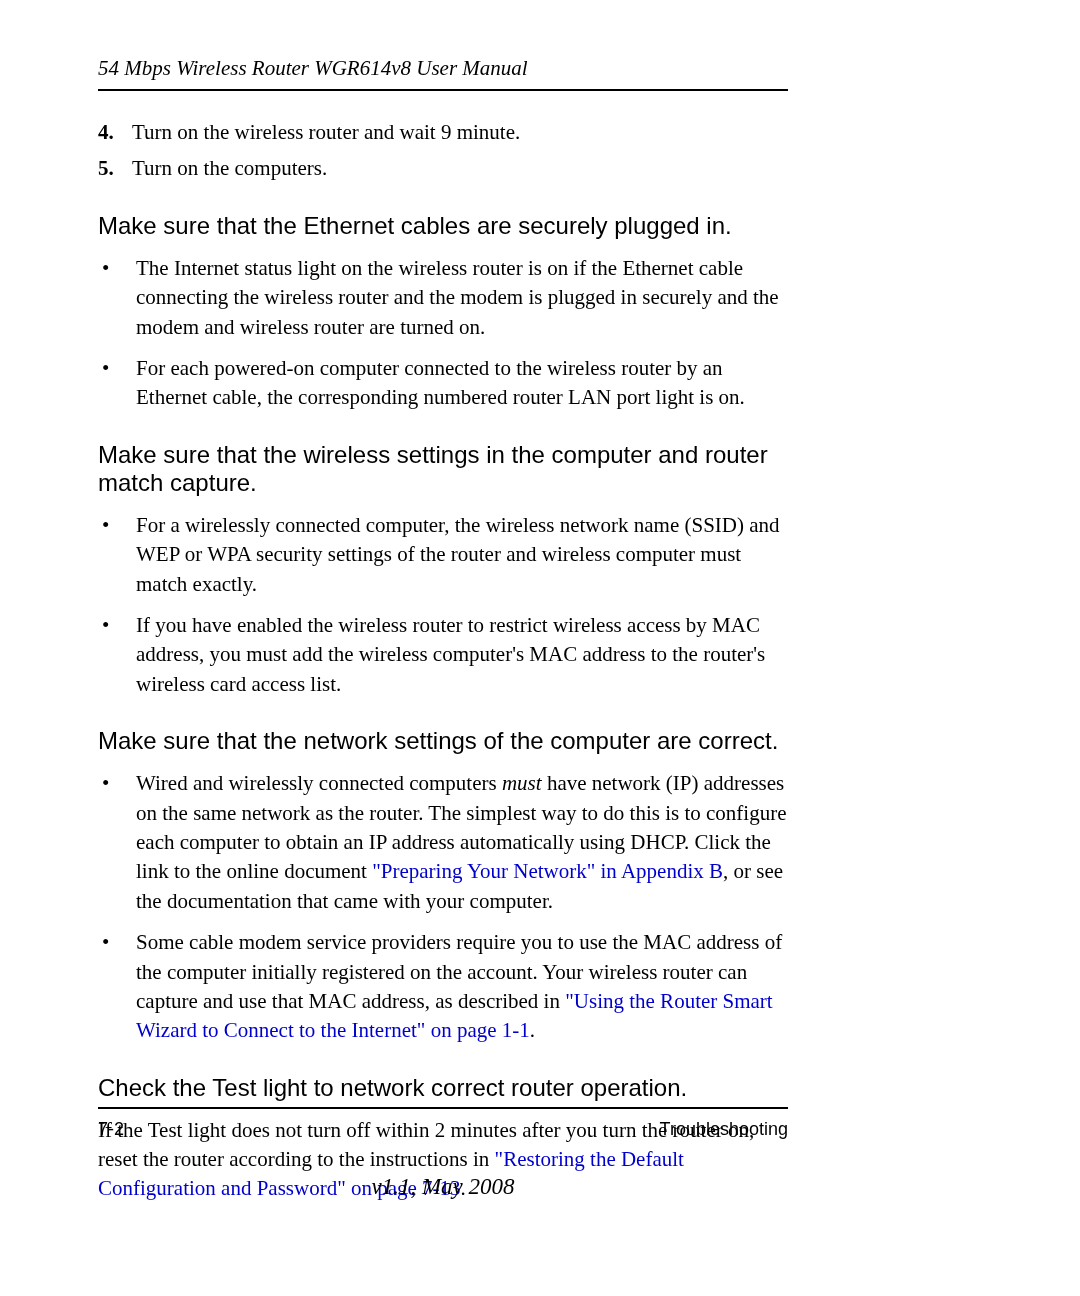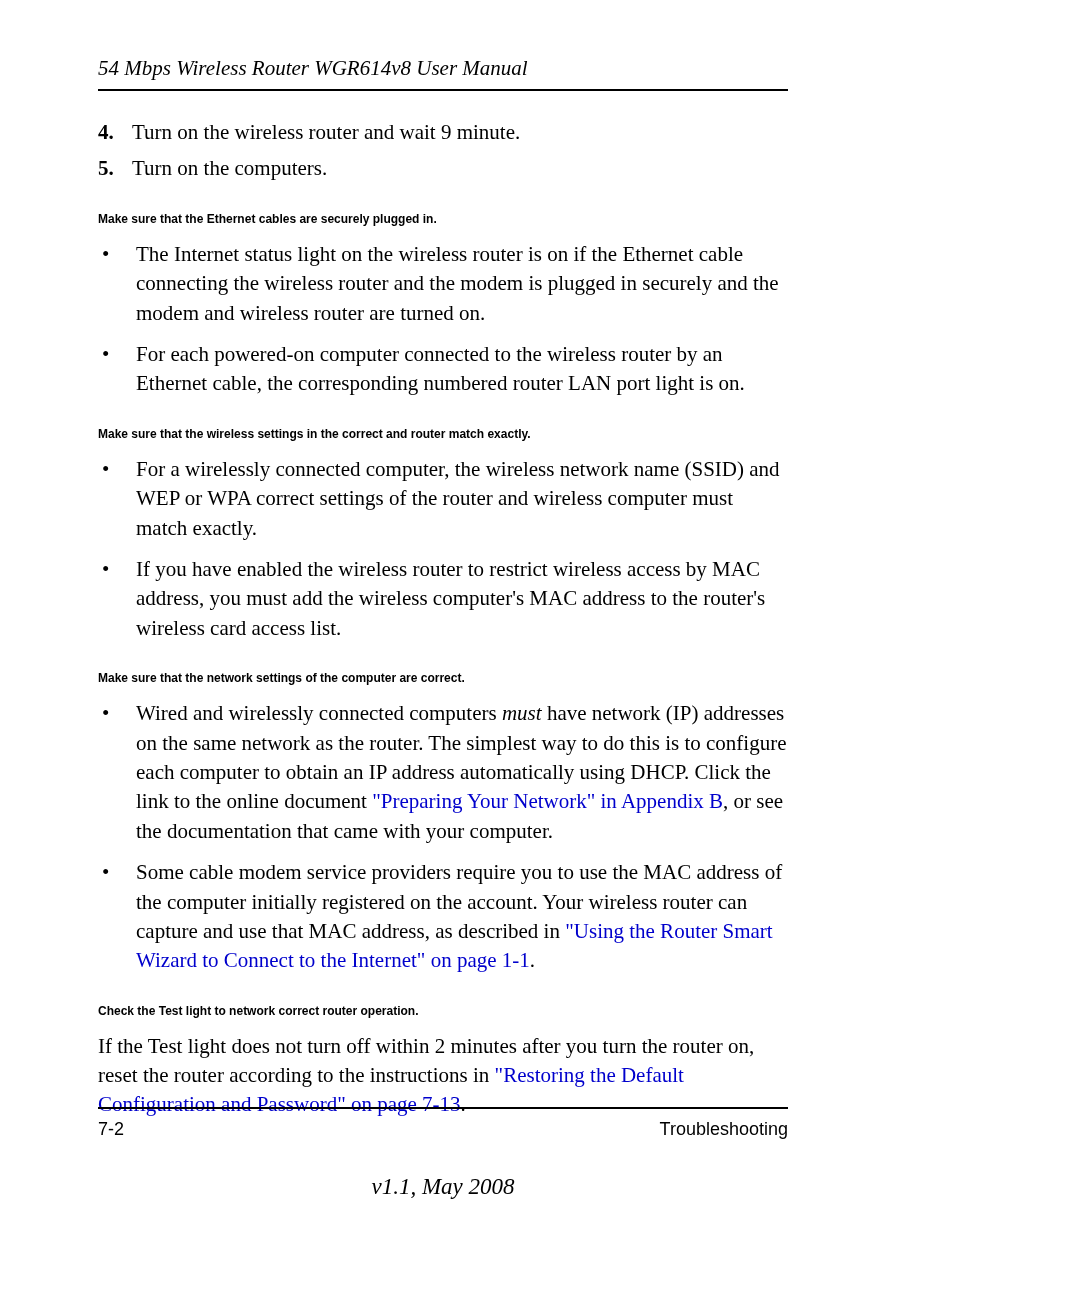--- a/index.html
+++ b/index.html
@@ -40,22 +40,22 @@
     display: flex;
     margin-bottom: 6px;
   }
   .ol-steps .num {
     font-weight: bold;
     width: 34px;
     flex: 0 0 34px;
   }
   .sub-head {
     font-family: Arial, Helvetica, sans-serif;
-    font-weight: bold;
-    font-size: 12px;
+    font-weight: normal;
+    font-size: 24px;
     margin: 14px 0 14px 0;
   }
   .bullets {
     margin: 0 0 28px 0;
     padding: 0;
     list-style: none;
     font-size: 21px;
     line-height: 1.4;
   }
   .bullets li {
@@ -131,25 +131,25 @@
     <li>
       <span class="dot">•</span>
       <span class="txt">The Internet status light on the wireless router is on if the Ethernet cable connecting the wireless router and the modem is plugged in securely and the modem and wireless router are turned on.</span>
     </li>
     <li>
       <span class="dot">•</span>
       <span class="txt">For each powered-on computer connected to the wireless router by an Ethernet cable, the corresponding numbered router LAN port light is on.</span>
     </li>
   </ul>
 
-  <div class="sub-head">Make sure that the wireless settings in the correct and router match exactly.</div>
+  <div class="sub-head">Make sure that the wireless settings in the computer and router match capture.</div>
   <ul class="bullets">
     <li>
       <span class="dot">•</span>
-      <span class="txt">For a wirelessly connected computer, the wireless network name (SSID) and WEP or WPA correct settings of the router and wireless computer must match exactly.</span>
+      <span class="txt">For a wirelessly connected computer, the wireless network name (SSID) and WEP or WPA security settings of the router and wireless computer must match exactly.</span>
     </li>
     <li>
       <span class="dot">•</span>
       <span class="txt">If you have enabled the wireless router to restrict wireless access by MAC address, you must add the wireless computer's MAC address to the router's wireless card access list.</span>
     </li>
   </ul>
 
   <div class="sub-head">Make sure that the network settings of the computer are correct.</div>
   <ul class="bullets">
     <li>

